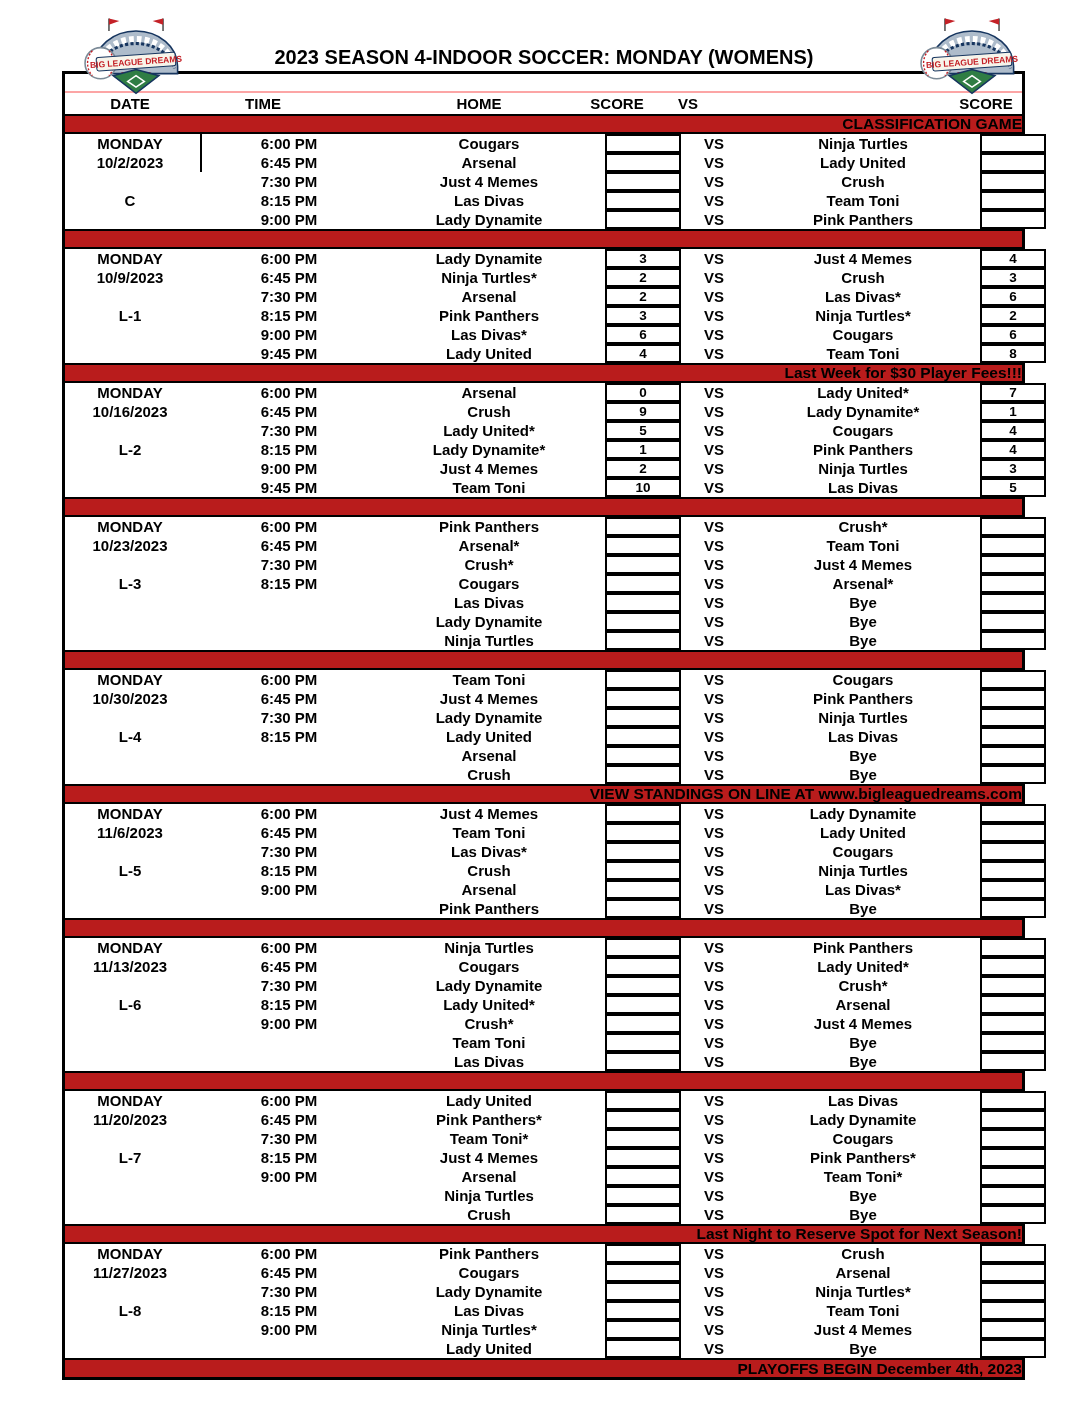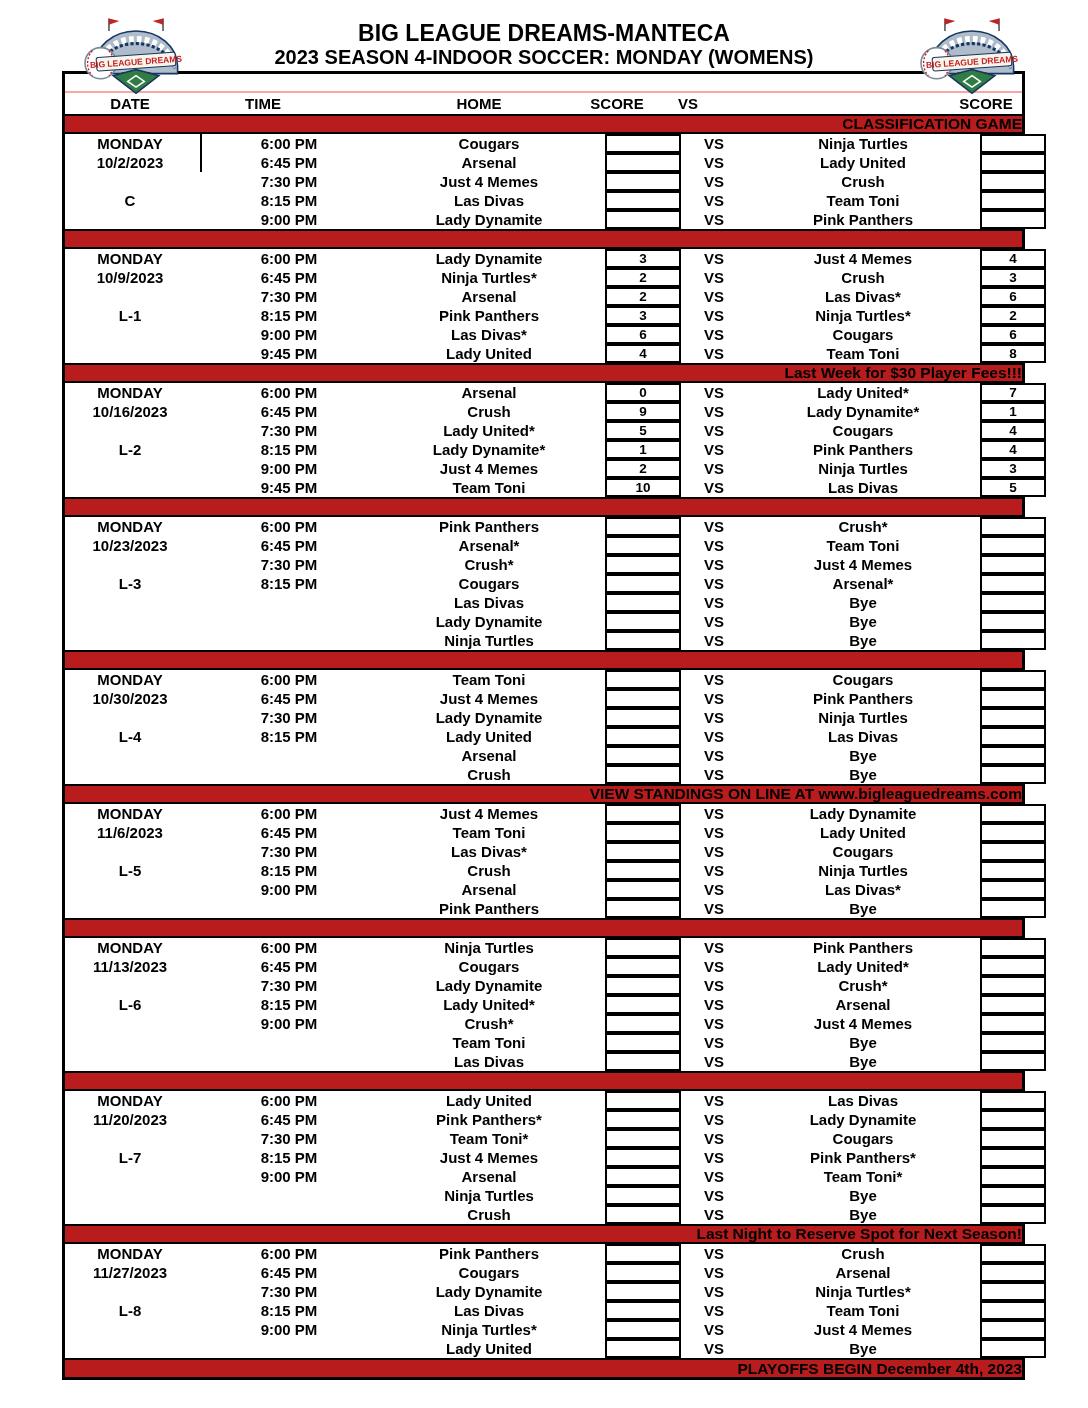--- a/index.html
+++ b/index.html
@@ -81,21 +81,20 @@
     <path d="M24,35 A18,18 0 0 1 24,59" stroke="#c42127" stroke-width="1.3" fill="none" stroke-dasharray="2,1.6"></path>
     <g transform="rotate(-4 50 46)">
       <rect x="12" y="39" width="76" height="13" rx="2" fill="#f7f4ea" stroke="#16355f" stroke-width="1"></rect>
       <text x="50" y="48.6" text-anchor="middle" font-size="8.2" fill="#c42127">BIG LEAGUE DREAMS</text>
     </g>
     <path d="M36,56.5 Q50,60 64,56.5" stroke="#c42127" stroke-width="2" fill="none"></path>
     <polygon points="28,59 50,53 72,59 50,76" fill="#2f7d44" stroke="#16355f" stroke-width="1.5"></polygon>
     <path d="M50,59 L58,64.5 L50,70 L42,64.5 Z" fill="none" stroke="#ffffff" stroke-width="1.5"></path>
   </svg>
 
-  <div class="app-title">BIG LEAGUE DREAMS-MANTECA</div>
   <div class="app-subtitle">2023 SEASON 4-INDOOR SOCCER: MONDAY (WOMENS)</div>
 
   <div class="sheet">
     <div class="gap-row"></div>
     <div class="head-row">
       <span class="hcell h-date">DATE</span>
       <span class="hcell h-time">TIME</span>
       <span class="hcell h-home">HOME</span>
       <span class="hcell h-score1">SCORE</span>
       <span class="hcell h-vs">VS</span>

